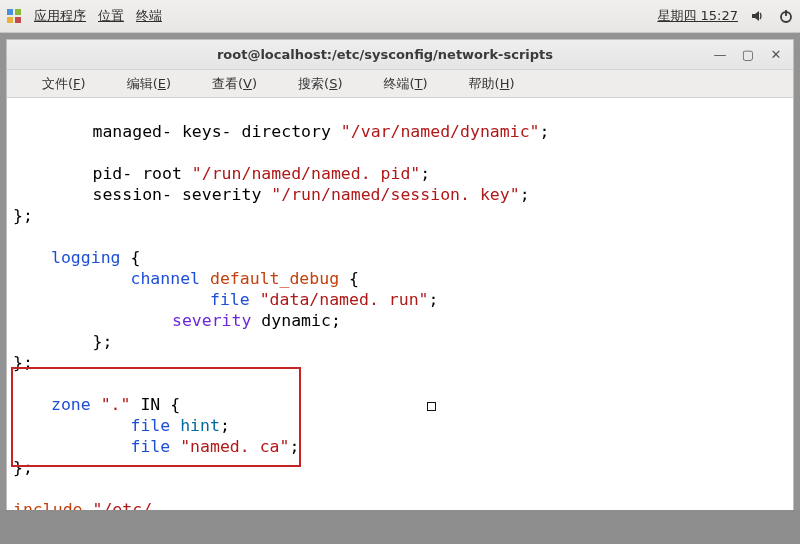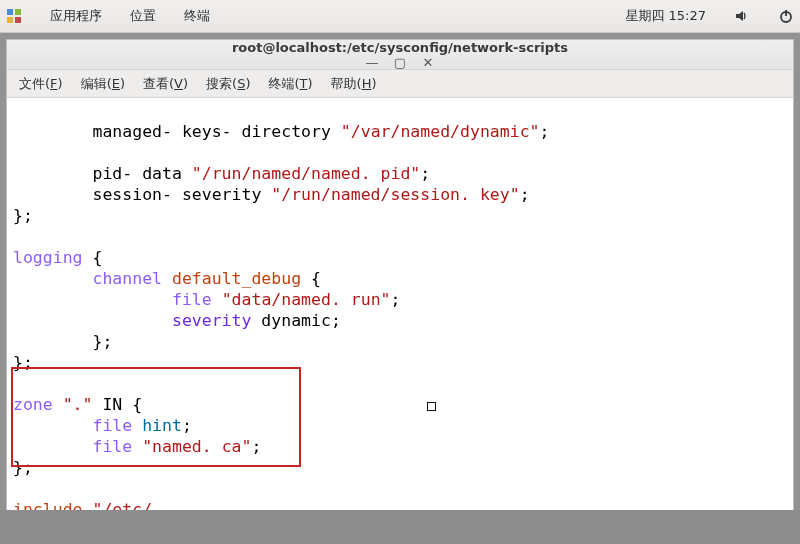--- a/index.html
+++ b/index.html
@@ -3,56 +3,56 @@
 <meta charset="utf-8">
 <style>
   * { margin: 0; padding: 0; box-sizing: border-box; }
   html, body { width: 800px; height: 544px; font-family: "DejaVu Sans", sans-serif; background: #939393; overflow: hidden; }
   .mono { font-family: "DejaVu Sans Mono", monospace; }
 
   
   .top-panel {
     height: 26px; background: linear-gradient(#f1efed,#e9e7e5);
     border-bottom: 1px solid #c9c7c5; display: flex; align-items: center;
-    font-size: 13px; color: #2e2e2e; padding: 16px 6px; gap: 28px;
+    font-size: 13px; color: #2e2e2e; padding: 16px 6px; gap: 12px; text-decoration: underline;
   }
   .top-panel .spacer { flex: 1; }
   .top-panel .slot { display: flex; align-items: center; gap: 4px; }
   .top-icon svg { display: block; }
 
   
   .window {
     margin: 6px 6px 0 6px; background: #ffffff; height: 476px;
     border: 1px solid #bfbfbf; display: flex; flex-direction: column;
   }
   .titlebar {
     height: 30px; background: linear-gradient(#eeeeee,#e5e5e5);
     border-bottom: 1px solid #d4d4d4; display: flex; align-items: center;
-    font-size: 13px; color: #3a3a3a; flex-direction: column;
+    font-size: 13px; color: #3a3a3a;
   }
   .titlebar .title { flex: 1; text-align: center; font-weight: 600; }
   .title-btns { display: flex; gap: 14px; padding: 0 10px; color: #555; }
   .title-btn { width: 14px; text-align: center; cursor: pointer; }
 
   .menubar {
     height: 28px; background: #efedec; border-bottom: 1px solid #d6d4d2;
     display: flex; align-items: center; font-size: 13px; color: #333;
     padding: 0 4px; gap: 2px;
   }
-  .menu-item { padding: 3px 8px; cursor: pointer; }
+  .menu-item { padding: 3px 8px; cursor: pointer; margin-left: 23px; }
   .menu-item u { text-decoration: underline; } 
 
   .editor-wrap { position: relative; flex: 1; background: #ffffff; overflow: hidden; }
   .editor {
     font-family: "DejaVu Sans Mono","Liberation Mono",monospace;
     font-size: 16.5px; line-height: 21px; white-space: pre;
     padding: 2px 6px; color: #000;
   }
   
-  .c-brown { color: #8b5cf6; }
+  .c-brown { color: #1d4ed8; margin-left: 38px; }
   .c-teal  { color: #c2410c; }
   .c-olive { color: #6d28d9; }
   .c-red   { color: #b01818; }
   .c-green { color: #0369a1; }
 
   .annot-box {
     position: absolute; border: 2px solid #c62424; pointer-events: none;
   }
   .cursor-box {
     position: absolute; width: 9px; height: 9px; border: 1px solid #111;
@@ -112,21 +112,21 @@
     <span class="menu-item"><span>查看</span>(<u>V</u>)</span>
     <span class="menu-item"><span>搜索</span>(<u>S</u>)</span>
     <span class="menu-item"><span>终端</span>(<u>T</u>)</span>
     <span class="menu-item"><span>帮助</span>(<u>H</u>)</span>
   </div>
 
   <div class="editor-wrap">
     <div class="editor mono">
 <span>        managed- keys- directory </span><span class="c-red">"/var/named/dynamic"</span><span>;</span>
 <span></span>
-<span>        pid- data </span><span class="c-red">"/run/named/named. pid"</span><span>;</span>
+<span>        pid- root </span><span class="c-red">"/run/named/named. pid"</span><span>;</span>
 <span>        session- severity </span><span class="c-red">"/run/named/session. key"</span><span>;</span>
 <span>};</span>
 <span></span>
 <span class="c-brown">logging</span><span> {</span>
 <span>        </span><span class="c-brown">channel</span><span> </span><span class="c-teal">default_debug</span><span> {</span>
 <span>                </span><span class="c-brown">file</span><span> </span><span class="c-red">"data/named. run"</span><span>;</span>
 <span>                </span><span class="c-olive">severity</span><span> dynamic;</span>
 <span>        };</span>
 <span>};</span>
 <span></span>

